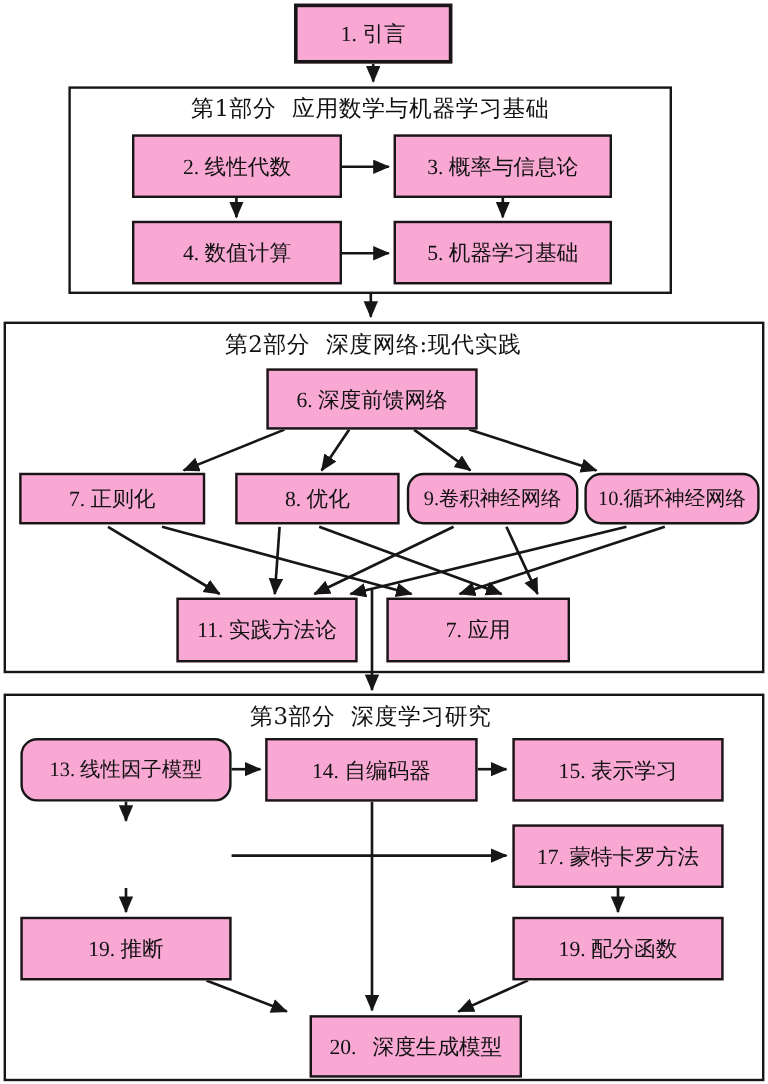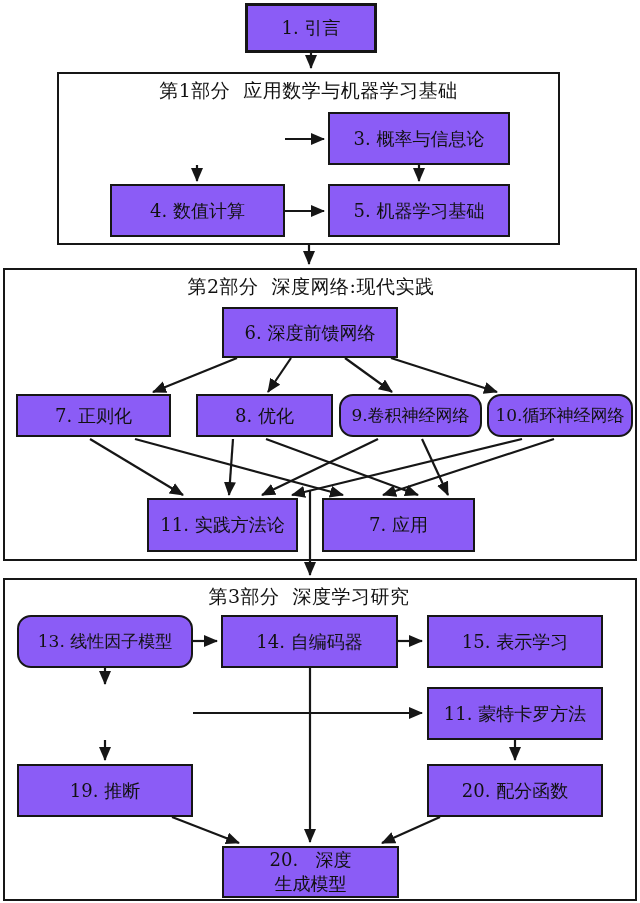--- a/index.html
+++ b/index.html
@@ -10,26 +10,26 @@
   }
   .part {
     position:absolute; border:2px solid #161616; box-sizing:border-box;
     z-index:0; background:transparent;
   }
   .part-title {
     position:absolute; top:4px; left:0; right:0; text-align:center;
     font-size:19px; letter-spacing:0.5px; white-space:pre;
   }
   .node {
-    position:absolute; border:2px solid #161616; background:#8b5cf6;
+    position:absolute; border:2px solid #161616; background:#f9a8d4;
     box-sizing:border-box; display:flex; align-items:center; justify-content:center;
-    font-size:18px; z-index:2; text-align:center; white-space:pre;
+    font-size:18px; z-index:2; text-align:center; white-space:pre;font-family:Liberation Serif, serif;
   }
   .node.small { font-size:17px;border-radius:14px; }
-  .node.two-line { flex-direction:column; line-height:1.35; font-size:18px; }
+  .node.two-line { flex-direction:row; line-height:1.35; font-size:18px;margin-left:36px; }
   .node.thick { border-width:3px; }
   svg.arrows { position:absolute; left:0; top:0; z-index:1; }
   svg.arrows line { stroke:#161616; stroke-width:2.2; }
 </style>
 </head>
 <body>
 
 <div class="canvas">
 
   <div class="part" style="left:57px; top:72px; width:503px; height:173px">
@@ -81,20 +81,22 @@
     <line x1="105" y1="740" x2="105" y2="760" marker-end="url(#ah)"></line>
     <line x1="515" y1="740" x2="515" y2="760" marker-end="url(#ah)"></line>
     <line x1="310" y1="668" x2="310" y2="842" marker-end="url(#ah)"></line>
     <line x1="172" y1="817" x2="239" y2="843" marker-end="url(#ah)"></line>
     <line x1="440" y1="817" x2="382" y2="843" marker-end="url(#ah)"></line>
   </svg>
 
   <div class="node thick" style="left:245px; top:3px;  width:132px; height:50px">
     <span>1. 引言</span></div>
 
+  <div class="node" style="left:110px; top:112px; width:175px; height:53px">
+    <span>2. 线性代数</span></div>
   <div class="node" style="left:328px; top:112px; width:182px; height:53px">
     <span>3. 概率与信息论</span></div>
   <div class="node" style="left:110px; top:184px; width:175px; height:53px">
     <span>4. 数值计算</span></div>
   <div class="node" style="left:328px; top:184px; width:182px; height:53px">
     <span>5. 机器学习基础</span></div>
 
   <div class="node" style="left:222px; top:307px; width:176px; height:51px">
     <span>6. 深度前馈网络</span></div>
 
@@ -113,25 +115,25 @@
     <span>7. 应用</span></div>
 
   <div class="node small" style="left:17px;  top:615px; width:176px; height:53px">
     <span>13. 线性因子模型</span></div>
   <div class="node" style="left:221px; top:615px; width:177px; height:53px">
     <span>14. 自编码器</span></div>
   <div class="node" style="left:427px; top:615px; width:176px; height:53px">
     <span>15. 表示学习</span></div>
 
   <div class="node" style="left:427px; top:687px; width:176px; height:53px">
-    <span>11. 蒙特卡罗方法</span></div>
+    <span>17. 蒙特卡罗方法</span></div>
 
   <div class="node" style="left:17px;  top:764px; width:176px; height:53px">
     <span>19. 推断</span></div>
   <div class="node" style="left:427px; top:764px; width:176px; height:53px">
-    <span>20. 配分函数</span></div>
+    <span>19. 配分函数</span></div>
 
   <div class="node two-line" style="left:222px; top:846px; width:177px; height:52px">
     <span>20.&nbsp;&nbsp;&nbsp;深度</span>
     <span>生成模型</span>
   </div>
 
 </div>
 
 </body></html>

